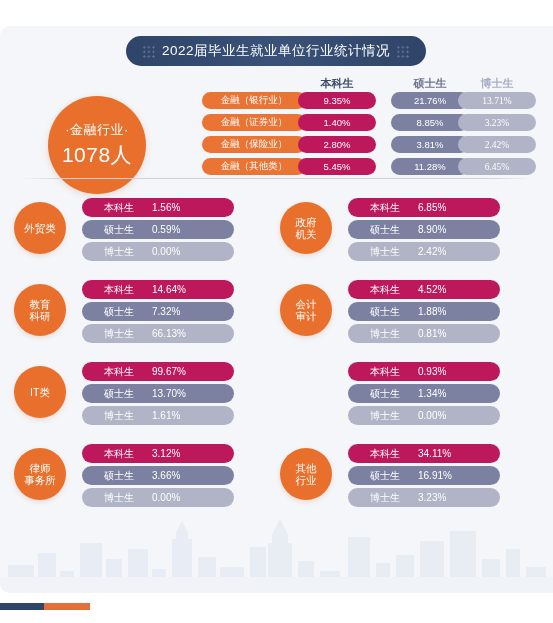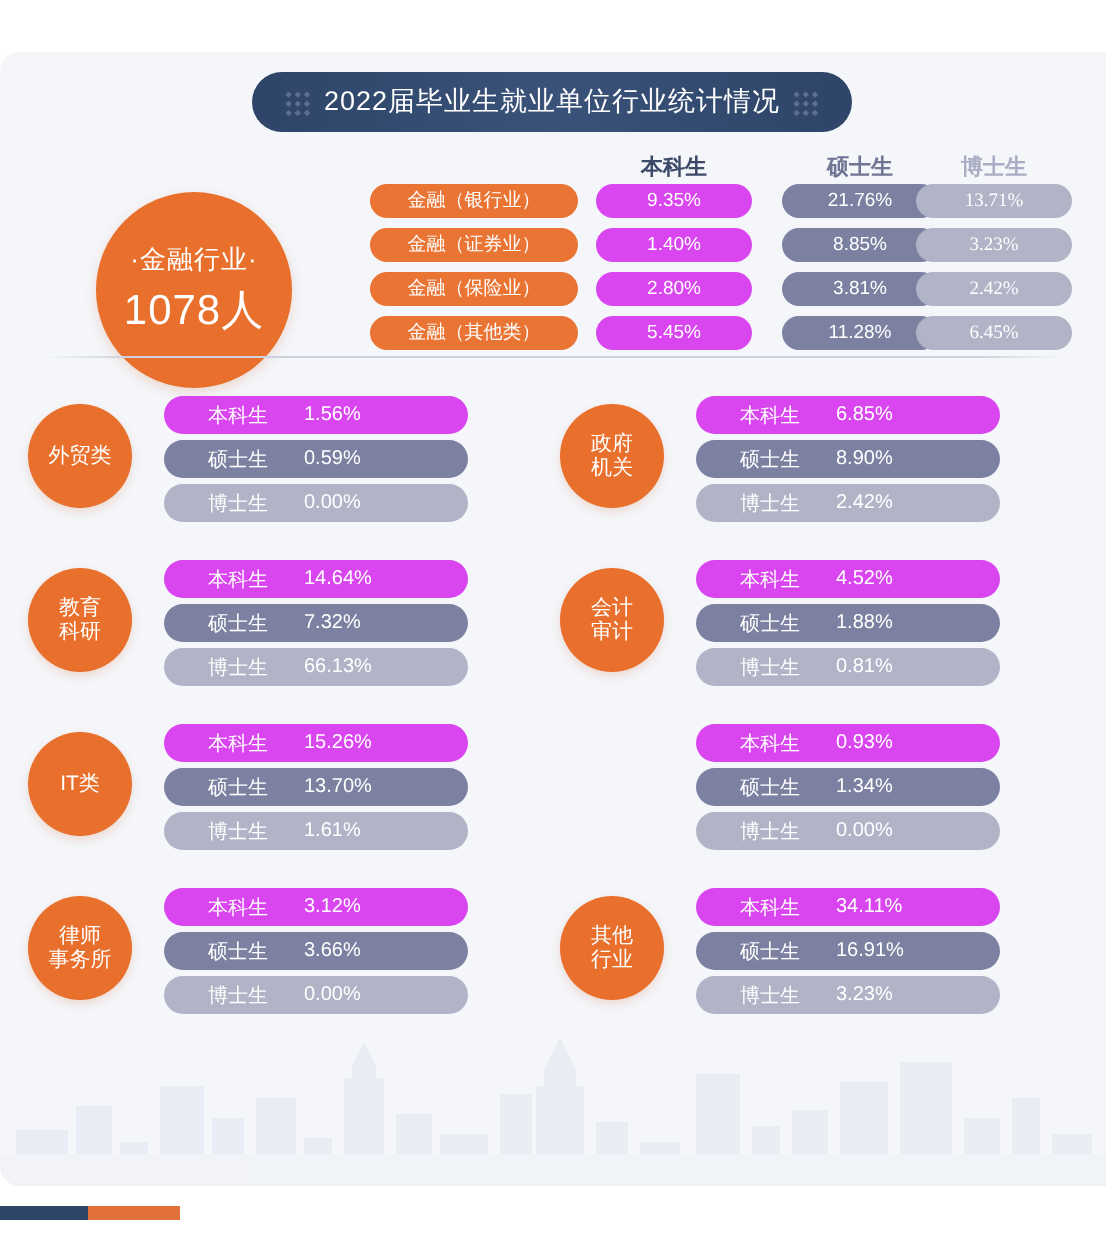--- a/index.html
+++ b/index.html
@@ -91,21 +91,21 @@
     letter-spacing: .5px;
     margin-bottom: 2px;
   }
   #finance-circle .fnum {
     font-size: 21px;
     letter-spacing: .5px;
   }
 
   #finance-names {
     position: absolute;
-    left: 185px;
+    left: 202px;
     top: 66px;
     width: 104px;
   }
   .fin-name {
     height: 17px;
     margin-bottom: 5px;
     border-radius: 9px;
     background: #ea7434;
     color: #ffffff;
     font-size: 9.5px;
@@ -139,21 +139,21 @@
   .fin-val {
     height: 17px;
     margin-bottom: 5px;
     border-radius: 9px;
     color: #ffffff;
     font-size: 9.5px;
     display: flex;
     align-items: center;
     justify-content: center;
   }
-  .lv0 { background: #d946ef; }
+  .lv0 { background: #be185d; }
   .lv1 { background: #7c81a1; }
   .lv2 { background: #b0b4c6; }
 
   
   #divider {
     position: absolute;
     left: 22px;
     top: 152px;
     width: 509px;
     height: 1px;
@@ -381,21 +381,21 @@
           </div>
         </div>
       </div>
       <div class="ind-cell" style="left: 6px; top: 164px;">
         <div class="ind-circle">
           <span>IT类</span>
         </div>
         <div class="ind-bars">
           <div class="ind-bar lv0">
             <span class="deg">本科生</span>
-            <span class="pct">15.26%</span>
+            <span class="pct">99.67%</span>
           </div>
           <div class="ind-bar lv1">
             <span class="deg">硕士生</span>
             <span class="pct">13.70%</span>
           </div>
           <div class="ind-bar lv2">
             <span class="deg">博士生</span>
             <span class="pct">1.61%</span>
           </div>
         </div>

